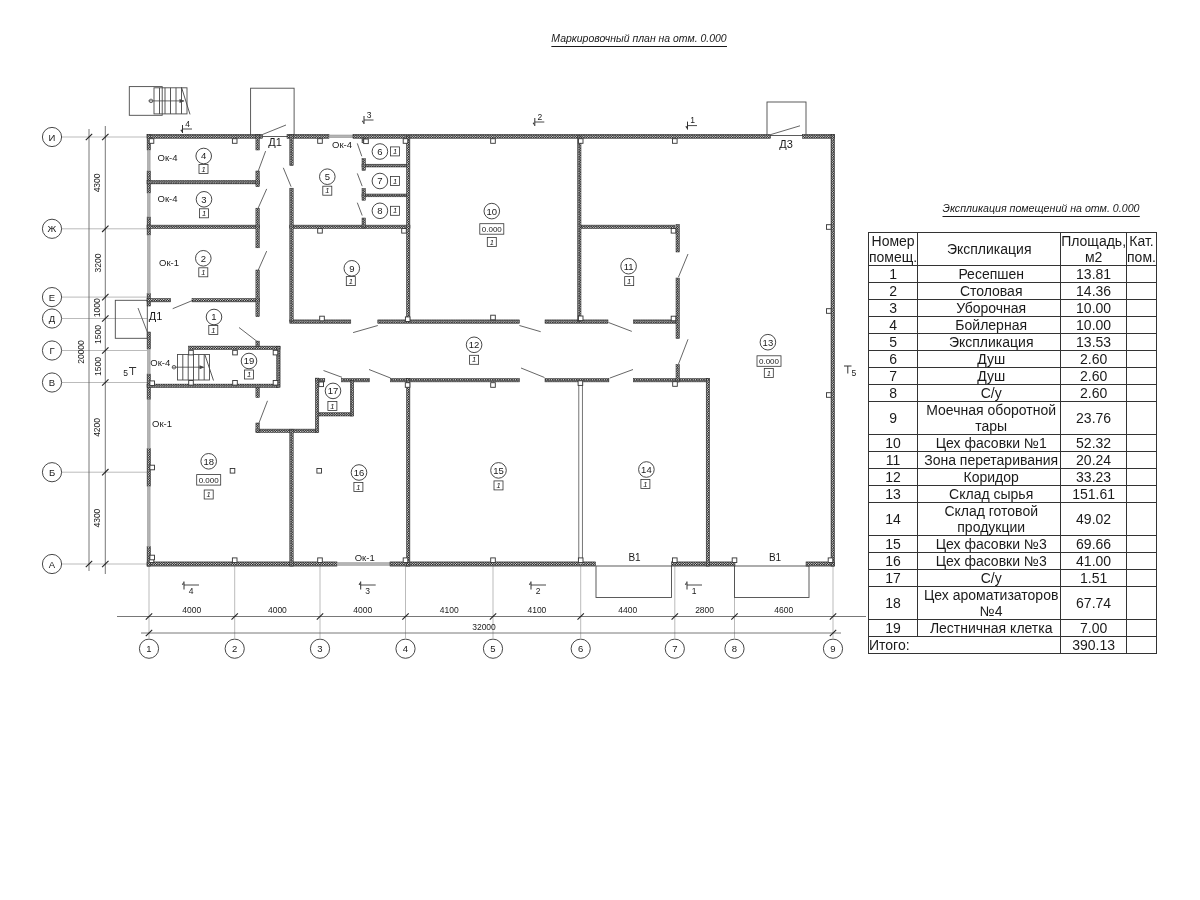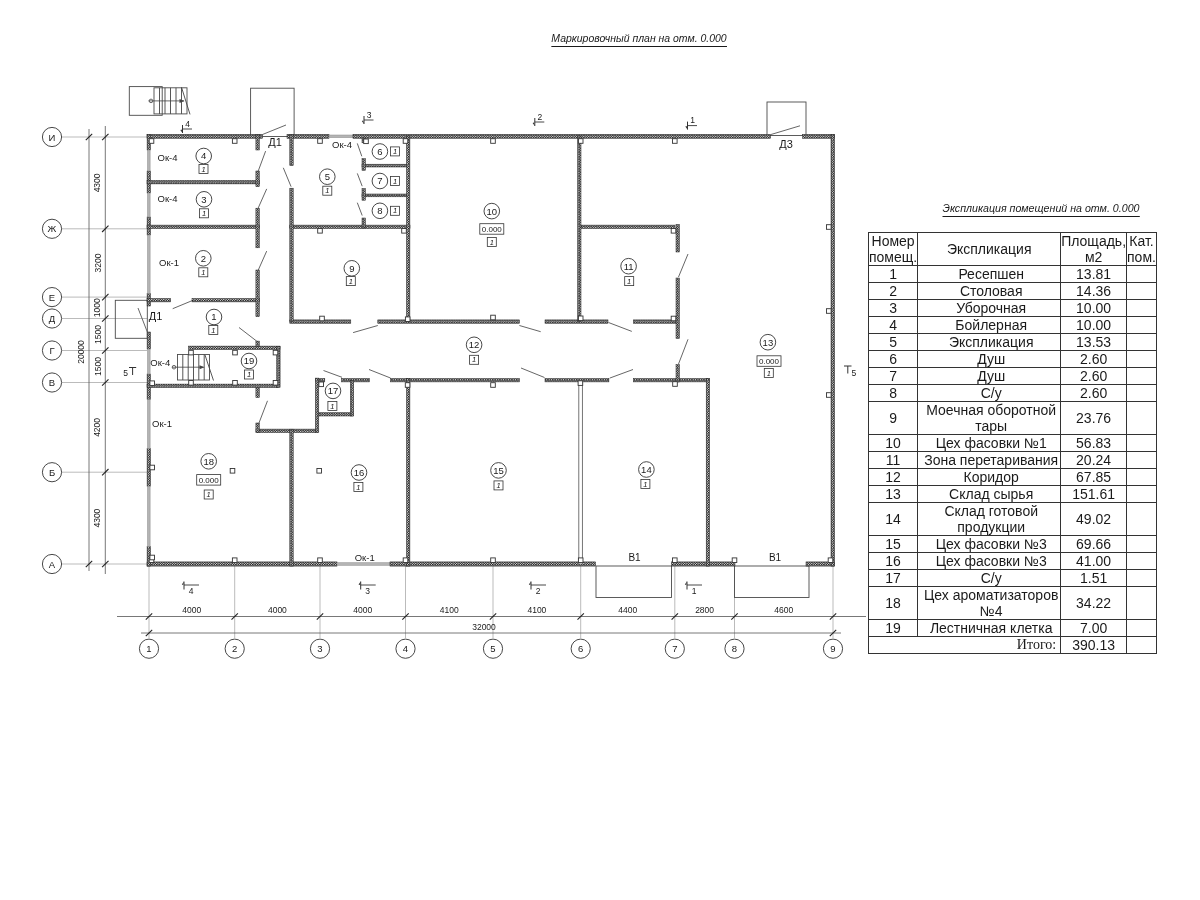--- a/index.html
+++ b/index.html
@@ -10,21 +10,21 @@
   border-bottom:1px solid #1a1a1a; padding-bottom:2px; }
 #t1 { left:639px; top:32px; font-size:11.5px; transform:translateX(-50%) scaleX(0.91); }
 #t2 { left:1041px; top:202px; font-size:11.4px; transform:translateX(-50%) scaleX(0.935); }
 #extab { position:absolute; left:868px; top:232px; border-collapse:collapse; color:#1a1a1a;
   font-size:14px; }
 #extab td, #extab th { border:1px solid #333; padding:0; font-weight:normal; }
 #extab th { text-align:center; vertical-align:middle; height:26px; line-height:1.15; }
 #extab td { height:15px; vertical-align:middle; }
 #extab td.c { text-align:center; }
 #extab td.l { text-align:center; padding-left:4px; }
-#extab td.r { text-align:right; padding-right:4px;font-family:Liberation Serif, serif; }
+#extab td.r { padding-right:4px; }
 </style>
 </head>
 <body>
 <div id="page">
 <svg id="plan" width="1200" height="900" viewBox="0 0 1200 900">
 <defs>
 <pattern id="wp" width="2.4" height="2.4" patternUnits="userSpaceOnUse">
 <rect width="2.4" height="2.4" fill="#e8e8e8"></rect>
 <rect width="1.45" height="1.45" fill="#1b1b1b"></rect>
 <rect x="1.2" y="1.2" width="1.45" height="1.45" fill="#1b1b1b"></rect>
@@ -487,33 +487,33 @@
         </tr>
 <tr>
           <td class="c">9</td>
           <td class="l">Моечная оборотной тары</td>
           <td class="c">23.76</td>
           <td></td>
         </tr>
 <tr>
           <td class="c">10</td>
           <td class="l">Цех фасовки №1</td>
-          <td class="c">56.83</td>
+          <td class="c">52.32</td>
           <td></td>
         </tr>
 <tr>
           <td class="c">11</td>
           <td class="l">Зона перетаривания</td>
           <td class="c">20.24</td>
           <td></td>
         </tr>
 <tr>
           <td class="c">12</td>
           <td class="l">Коридор</td>
-          <td class="c">67.85</td>
+          <td class="c">33.23</td>
           <td></td>
         </tr>
 <tr>
           <td class="c">13</td>
           <td class="l">Склад сырья</td>
           <td class="c">151.61</td>
           <td></td>
         </tr>
 <tr>
           <td class="c">14</td>
@@ -535,21 +535,21 @@
         </tr>
 <tr>
           <td class="c">17</td>
           <td class="l">С/у</td>
           <td class="c">1.51</td>
           <td></td>
         </tr>
 <tr>
           <td class="c">18</td>
           <td class="l">Цех ароматизаторов №4</td>
-          <td class="c">34.22</td>
+          <td class="c">67.74</td>
           <td></td>
         </tr>
 <tr>
           <td class="c">19</td>
           <td class="l">Лестничная клетка</td>
           <td class="c">7.00</td>
           <td></td>
         </tr>
 <tr>
           <td colspan="2" class="r">Итого:</td>

